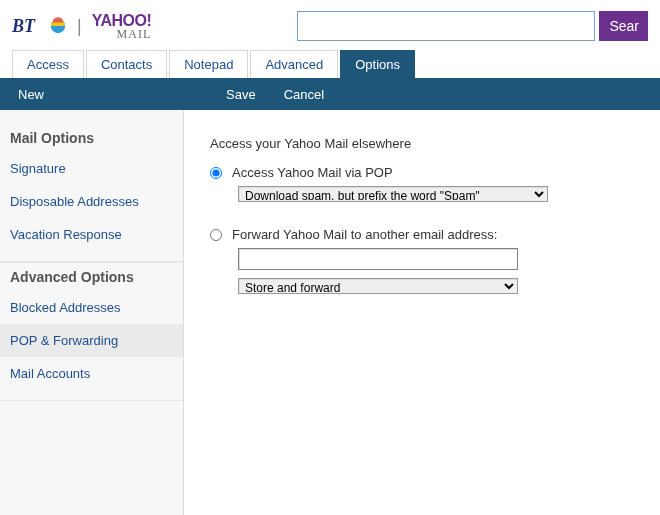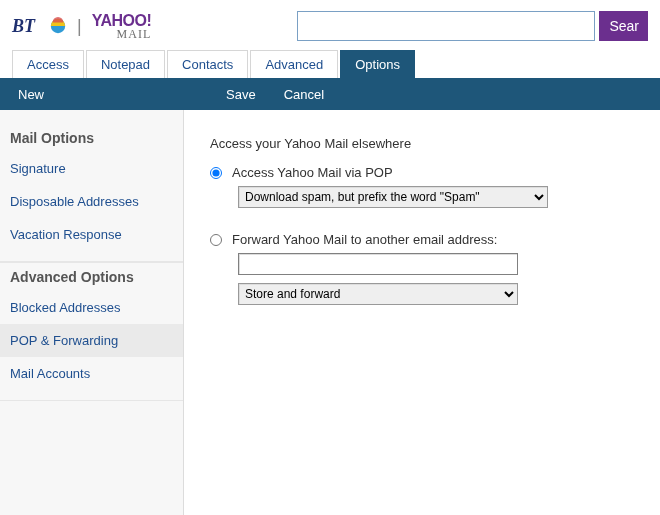--- a/index.html
+++ b/index.html
@@ -187,21 +187,21 @@
   .opt-label {
     color: #333;
     font-size: 13px;
   }
   .indent {
     margin-left: 28px;
     margin-bottom: 24px;
   }
   .select-like {
     width: 310px;
-    height: 22px;
+    height: 16px;
     border: 1px solid #999;
     box-shadow: inset 1px 1px 0 #ddd;
     font-size: 12px;
     background: #efefef;
     color: #000;
     padding: 1px 2px;
   }
   .text-input {
     width: 280px;
     height: 22px;
@@ -237,22 +237,22 @@
     </span>
   </div>
   <div class="search-wrap">
     <input class="search-box" type="text" value="" style="">
     <button class="search-btn">Sear</button>
   </div>
 </div>
 
 <div class="tabs-row">
   <div class="tab">Access</div>
+  <div class="tab">Contacts</div>
   <div class="tab">Notepad</div>
-  <div class="tab">Contacts</div>
   <div class="tab">Advanced</div>
   <div class="tab active">Options</div>
 </div>
 
 <div class="actionbar">
   <div class="action-new">New</div>
   <div class="action-spacer"></div>
   <div class="action-link">Save</div>
   <div class="action-link">Cancel</div>
 </div>

